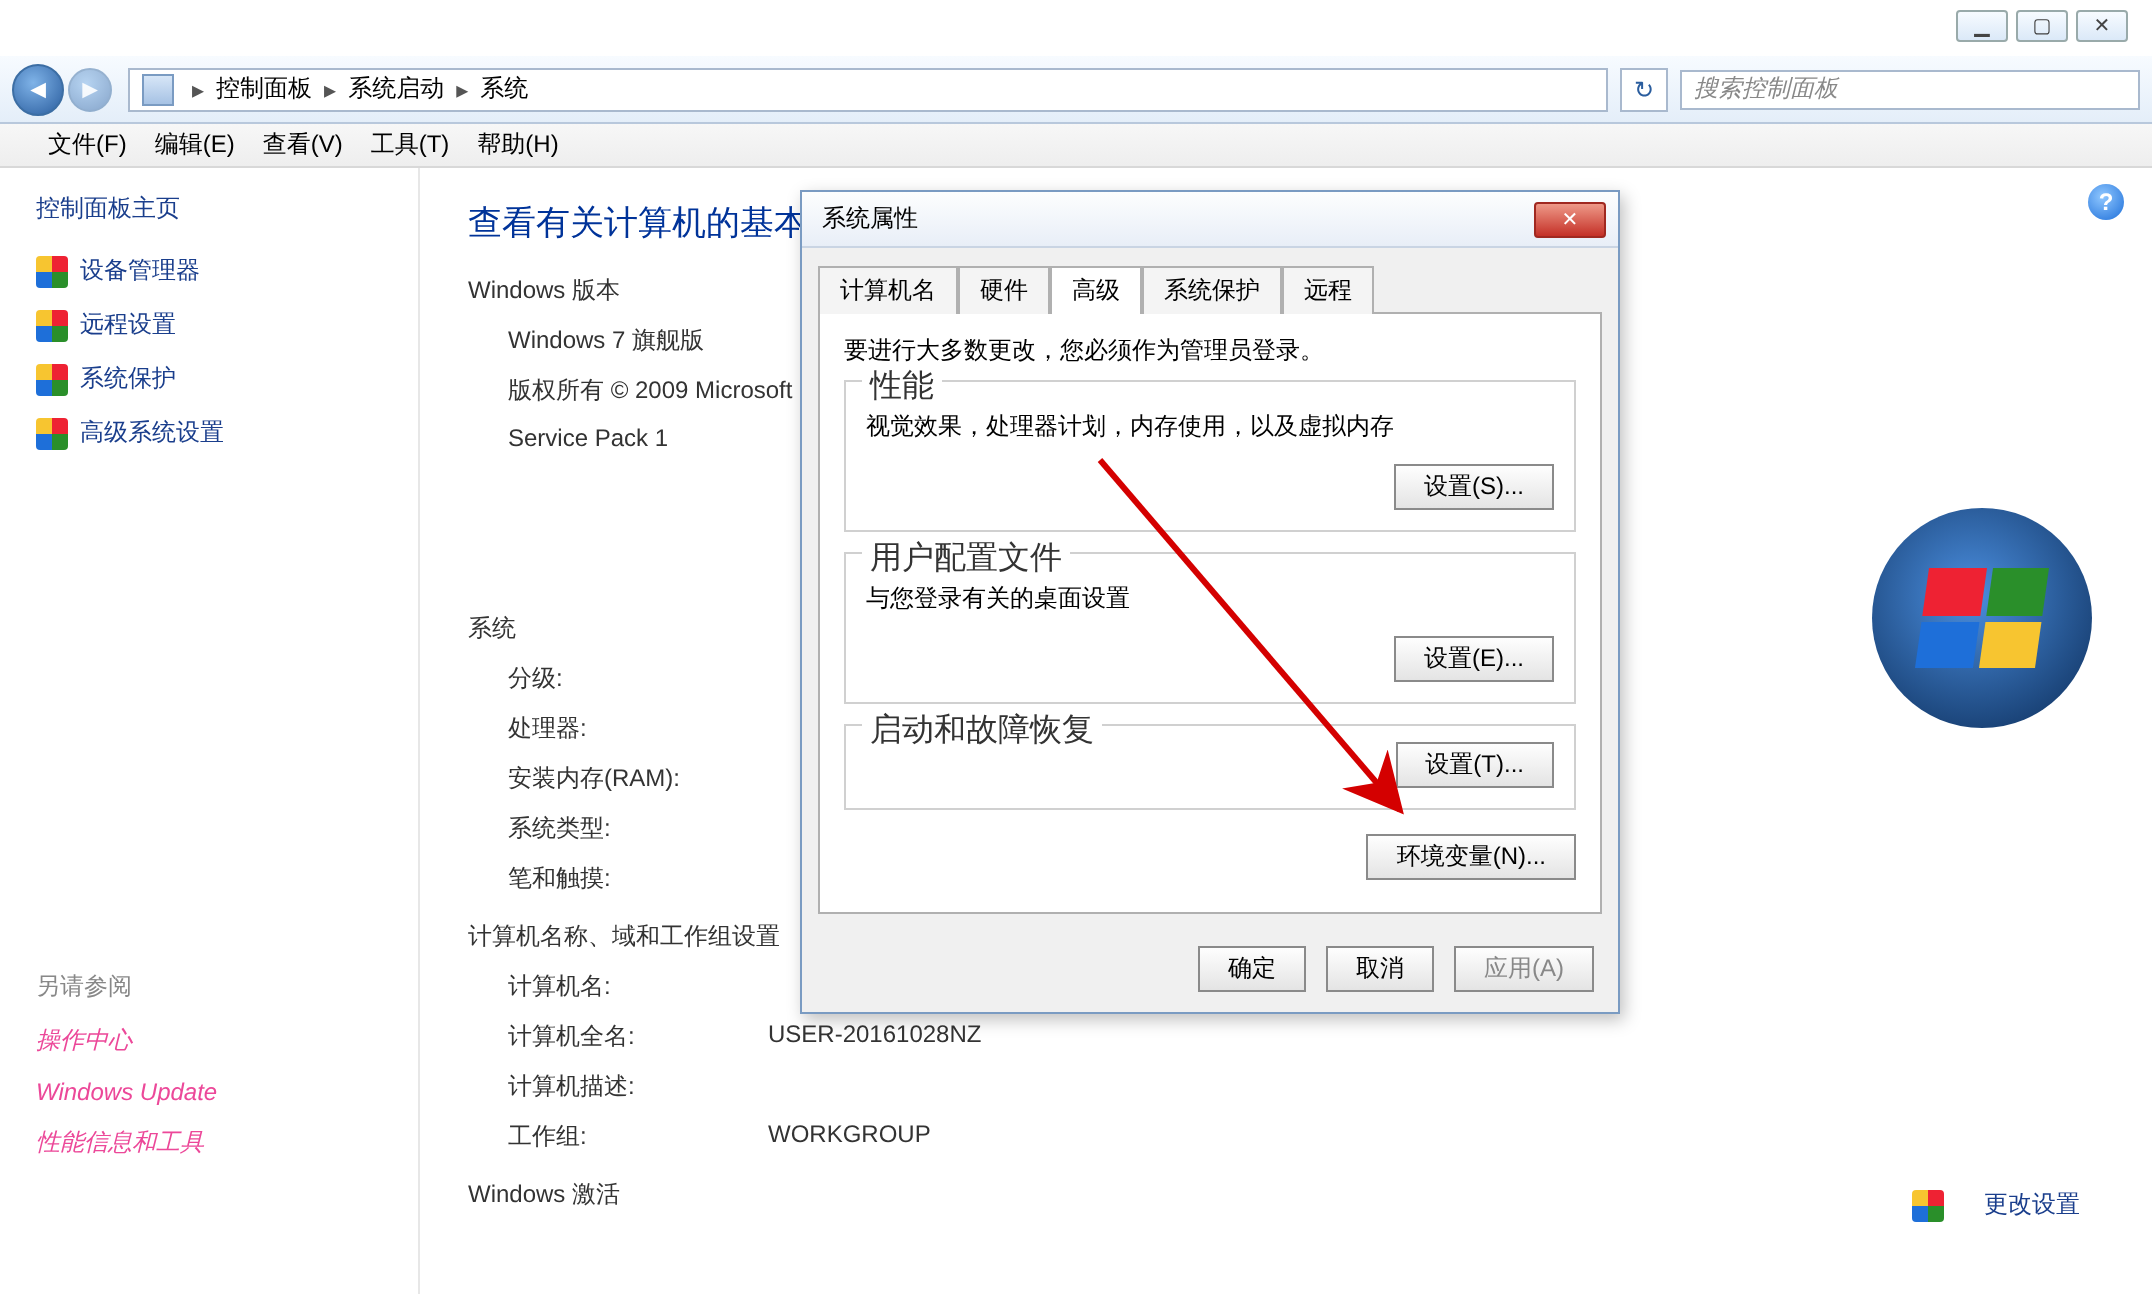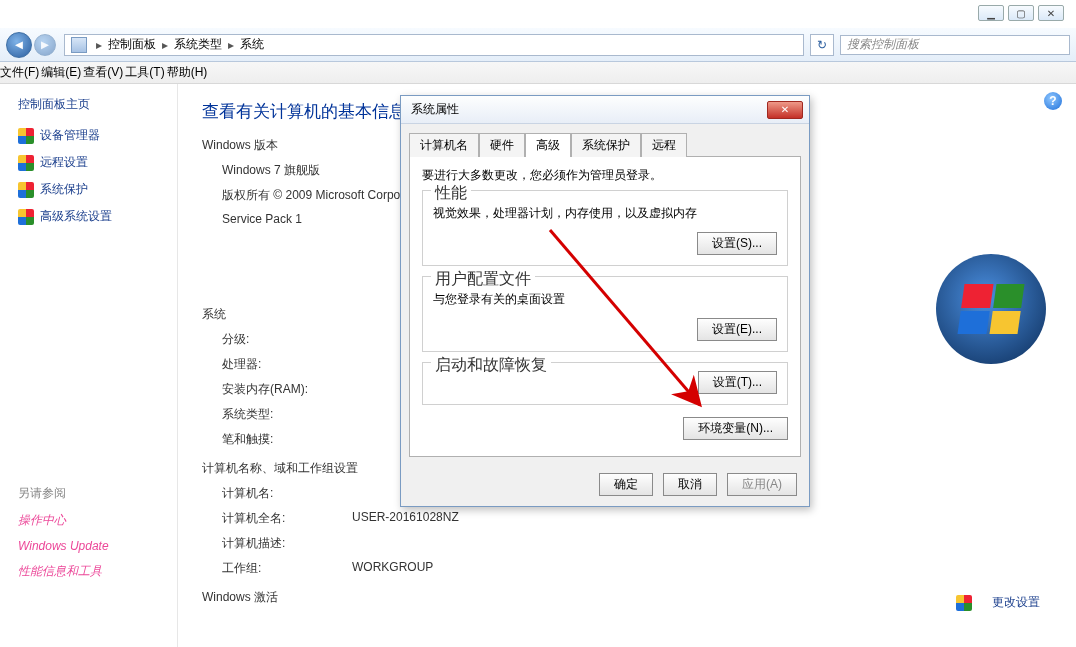--- a/index.html
+++ b/index.html
@@ -12,26 +12,26 @@
 .nav-back, .nav-fwd { width: 26px; height: 26px; border-radius: 50%; background: radial-gradient(circle at 40% 35%, #7fb3e8, #2a5d9e); display: inline-flex; align-items: center; justify-content: center; color: #fff; font-size: 13px; cursor: pointer; margin-right: 2px; border: 1px solid #3c6ea4; }
 .nav-fwd { width: 22px; height: 22px; opacity: .5; }
 .addr { flex: 1; display: flex; align-items: center; height: 22px; border: 1px solid #a9b9ce; background: #fff; margin: 0 6px; padding: 0 6px; }
 .addr .seg { color: #000; padding: 0 3px; }
 .addr .arrow { color: #555; padding: 0 3px; }
 .addr .cp-icon { width: 16px; height: 16px; margin-right: 6px; display: inline-block; background: linear-gradient(#d7e6f7,#a6c2e4); border: 1px solid #7a9bc2; }
 .refresh { width: 24px; height: 22px; border: 1px solid #a9b9ce; background: #fff; display: flex; align-items: center; justify-content: center; color: #2a5d9e; cursor: pointer; }
 .search { width: 230px; height: 20px; border: 1px solid #a9b9ce; background: #fff; margin-left: 6px; padding: 0 6px; color: #888; font-style: italic; display: flex; align-items: center; }
 
 
-.menubar { height: 22px; background: linear-gradient(#f7f7f7,#eee); border-bottom: 1px solid #d8d8d8; display: flex; align-items: center; padding: 0 0; gap: 2px; }
+.menubar { height: 22px; background: linear-gradient(#f7f7f7,#eee); border-bottom: 1px solid #d8d8d8; display: flex; align-items: center; padding: 0 24px; gap: 14px; }
 .menubar span { cursor: pointer; }
 
 
 .body { display: flex; height: calc(100% - 84px); }
-.sidebar { width: 178px; background: #fff; padding: 12px 10px 10px 18px; border-right: 1px solid #e7e7e7; }
+.sidebar { width: 210px; background: #fff; padding: 12px 10px 10px 18px; border-right: 1px solid #e7e7e7; }
 .sidebar .home { color: #1a3e8c; margin-bottom: 14px; display: block; }
 .sidebar .link { color: #1a3e8c; display: flex; align-items: center; gap: 6px; margin-bottom: 10px; cursor: pointer; }
 .shield { width: 16px; height: 16px; display: inline-block; border-radius: 2px; background: conic-gradient(#e23 0 25%, #2a8f2a 25% 50%, #1e6fd9 50% 75%, #f7c530 75% 100%); }
 .see-also { margin-top: 260px; color: #888; margin-bottom: 10px; }
 .sa-link { color: #ec4899; display: block; margin-bottom: 10px; cursor: pointer; font-style: italic; }
 
 .content { flex: 1; padding: 16px 24px; position: relative; }
 .content h1 { color: #003399; font-size: 17px; font-weight: normal; margin-bottom: 14px; }
 .section-title { color: #333; margin: 12px 0 8px 0; }
 .kv { display: flex; margin-bottom: 8px; padding-left: 20px; }
@@ -76,21 +76,21 @@
 </div>
 
 <div class="navbar">
   <div class="nav-back">◄</div>
   <div class="nav-fwd">►</div>
   <div class="addr">
     <span class="cp-icon"></span>
     <span class="arrow">▸</span>
     <span class="seg">控制面板</span>
     <span class="arrow">▸</span>
-    <span class="seg">系统类型</span>
+    <span class="seg">系统启动</span>
     <span class="arrow">▸</span>
     <span class="seg">系统</span>
   </div>
   <div class="refresh">↻</div>
   <div class="search">搜索控制面板</div>
 </div>
 
 <div class="menubar">
   <span>文件(F)</span>
   <span>编辑(E)</span>

